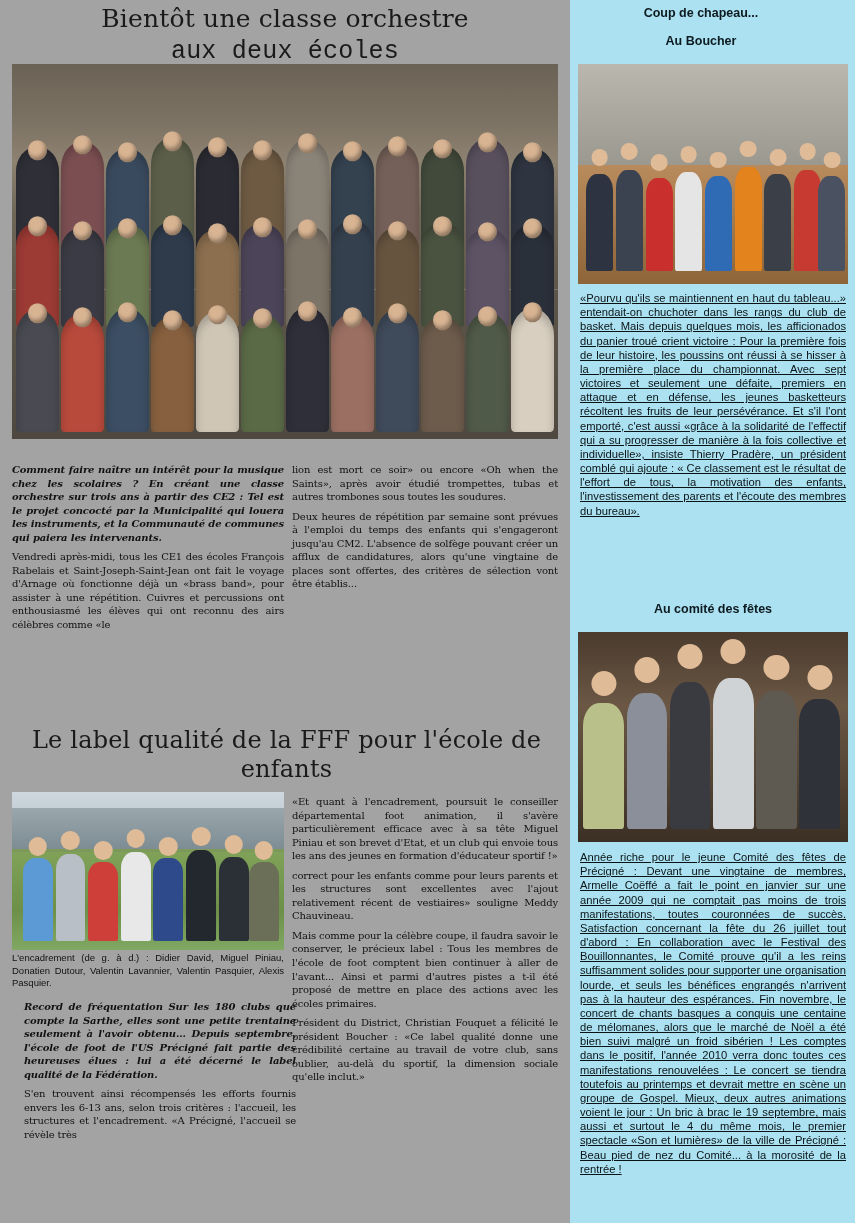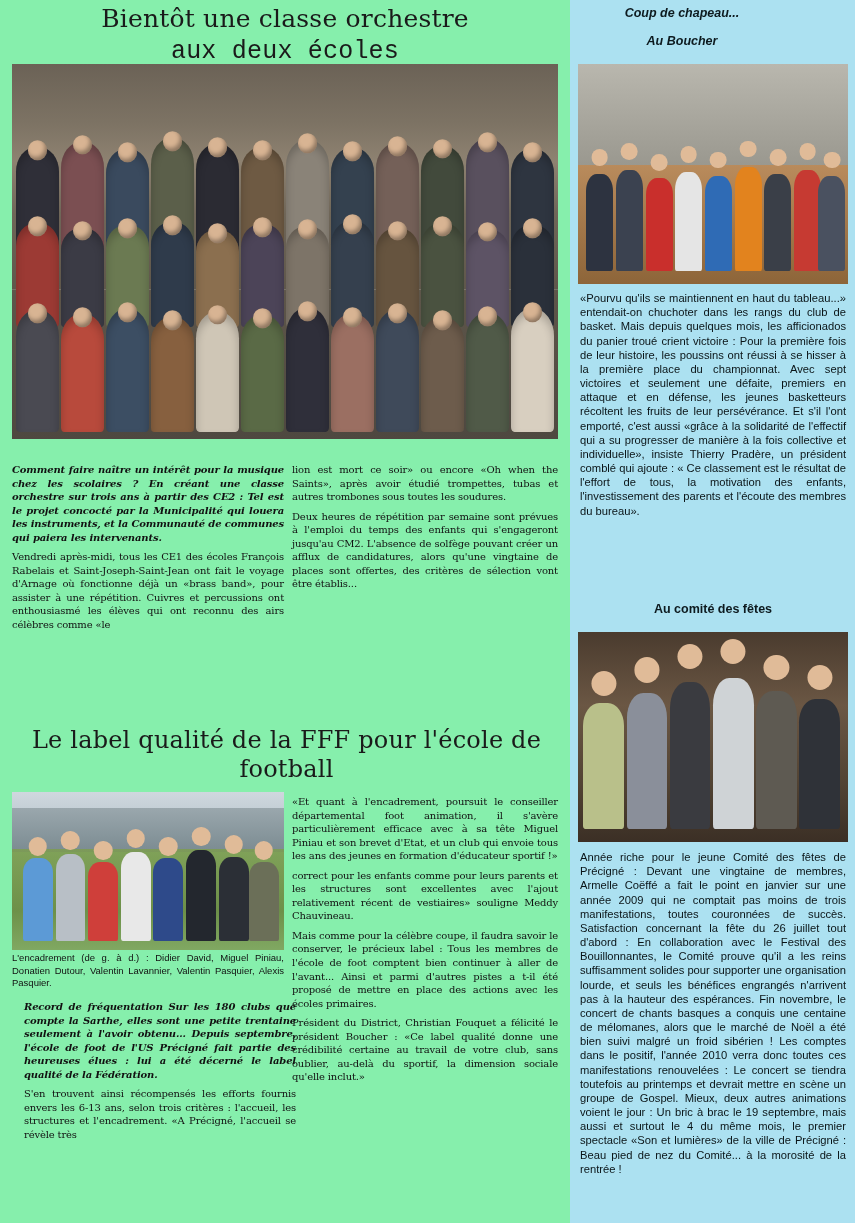--- a/index.html
+++ b/index.html
@@ -22,21 +22,21 @@
     height: 1223px;
   }
 
   
   .main-col {
     position: absolute;
     left: 0;
     top: 0;
     width: 570px;
     height: 1223px;
-    background: #86efac;
+    background: #a3a3a3;
   }
   .side-col {
     position: absolute;
     left: 570px;
     top: 0;
     width: 285px;
     height: 1223px;
     background: #ace1f1;
   }
 
@@ -237,37 +237,37 @@
   
   .side-head {
     font-family: "Liberation Sans", sans-serif;
     font-weight: bold;
     font-size: 12.5px;
     color: #0d1a1f;
     text-align: center;
   }
   #side-head-1 {
     position: absolute;
-    left: 547px; top: 6px; width: 270px; font-style: italic;
+    left: 566px; top: 6px; width: 270px;
   }
   #side-head-1 .l2 { display:block; margin-top: 14px; }
 
   #side-head-2 {
     position: absolute;
     left: 578px; top: 602px; width: 270px;
   }
 
   .side-body {
     font-family: "Liberation Sans", sans-serif;
     font-size: 11.2px;
     line-height: 1.265;
     color: #0a1417;
     text-align: justify;
   }
-  .side-body p { margin: 0; }
+  .side-body p { margin: 0; text-decoration: underline; }
 
   #side-body-1 {
     position: absolute;
     left: 580px;
     top: 291px;
     width: 266px;
   }
   #side-body-2 {
     position: absolute;
     left: 580px;
@@ -337,21 +337,21 @@
     <div class="body-hand" id="art1-col-left">
       <p class="lede">Comment faire naître un intérêt pour la musique chez les scolaires ? En créant une classe orchestre sur trois ans à partir des CE2 : Tel est le projet concocté par la Municipalité qui louera les instruments, et la Communauté de communes qui paiera les intervenants.</p>
       <p>Vendredi après-midi, tous les CE1 des écoles François Rabelais et Saint-Joseph-Saint-Jean ont fait le voyage d'Arnage où fonctionne déjà un «brass band», pour assister à une répétition. Cuivres et percussions ont enthousiasmé les élèves qui ont reconnu des airs célèbres comme «le</p>
     </div>
 
     <div class="body-hand" id="art1-col-right">
       <p>lion est mort ce soir» ou encore «Oh when the Saints», après avoir étudié trompettes, tubas et autres trombones sous toutes les soudures.</p>
       <p>Deux heures de répétition par semaine sont prévues à l'emploi du temps des enfants qui s'engageront jusqu'au CM2. L'absence de solfège pouvant créer un afflux de candidatures, alors qu'une vingtaine de places sont offertes, des critères de sélection vont être établis...</p>
     </div>
 
-    <div class="headline headline-2">Le label qualité de la FFF pour l'école de football</div>
+    <div class="headline headline-2">Le label qualité de la FFF pour l'école de enfants</div>
 
     <div class="photo" id="photo-foot">
       <div class="stand"></div>
       <div class="grass"></div>
       <div class="ph-person" style="left:4%;width:11%;height:52%;background:#5c9ad6;"></div>
       <div class="ph-person" style="left:16%;width:11%;height:55%;background:#b8bfc6;"></div>
       <div class="ph-person" style="left:28%;width:11%;height:50%;background:#cf3f3a;"></div>
       <div class="ph-person" style="left:40%;width:11%;height:56%;background:#e8e8e8;"></div>
       <div class="ph-person" style="left:52%;width:11%;height:52%;background:#2e4a8a;"></div>
       <div class="ph-person" style="left:64%;width:11%;height:57%;background:#23272e;"></div>

